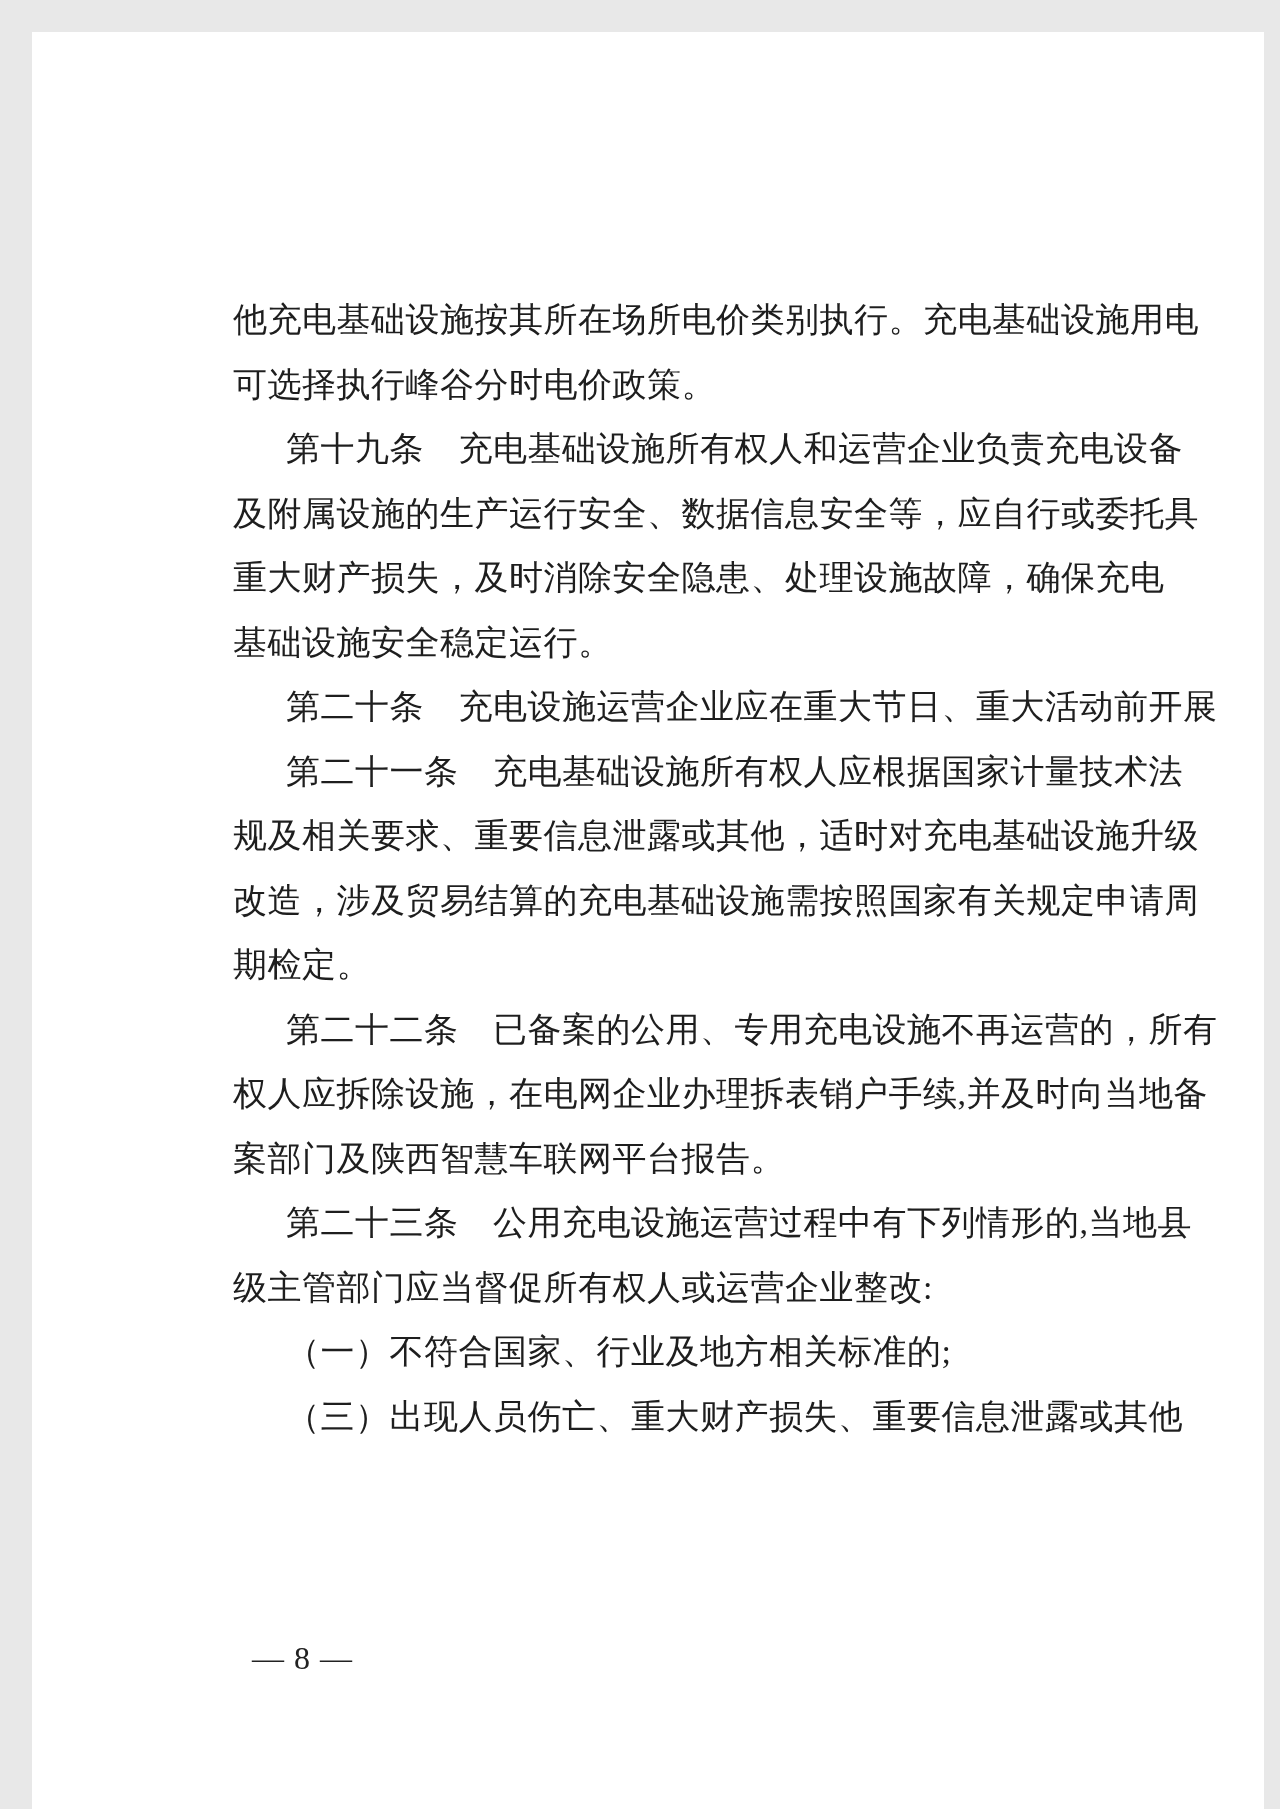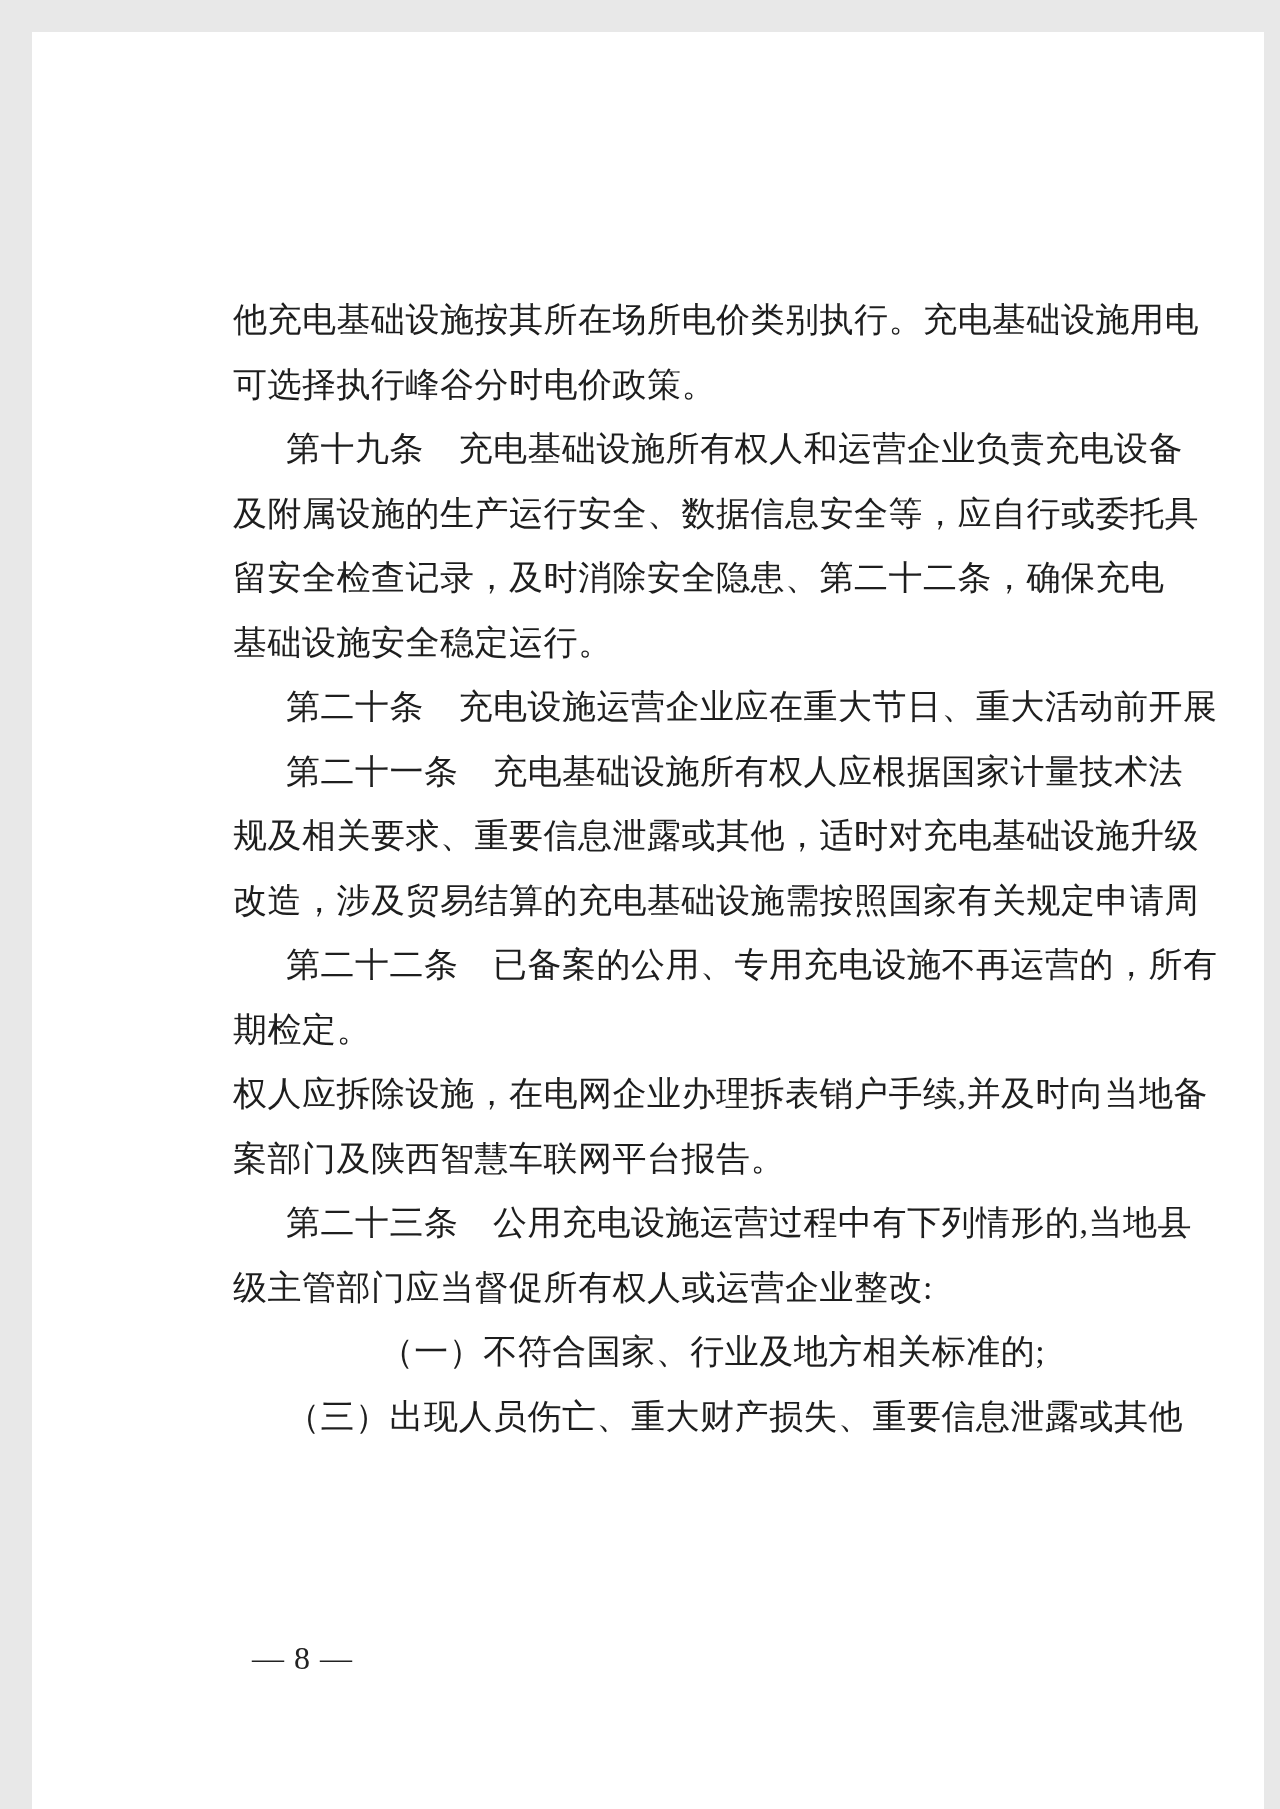--- a/index.html
+++ b/index.html
@@ -22,21 +22,20 @@
   .text-line {
     height: 64.5px;
     line-height: 64.5px;
     font-size: 34px;
     letter-spacing: 0.5px;
     white-space: nowrap;
     font-weight: 400;
   }
   .text-line.indent {
     padding-left: 69px;
-    text-align: center;
   }
   .page-footer {
     position: absolute;
     left: 204px;
     top: 1578px;
     height: 64.5px;
     line-height: 64.5px;
     font-size: 32px;
     letter-spacing: 1px;
     color: #222222;
@@ -44,28 +43,28 @@
 </style>
 </head>
 <body>
 
 <div class="page">
   <div class="doc-body">
       <div class="text-line">他充电基础设施按其所在场所电价类别执行。充电基础设施用电</div>
       <div class="text-line">可选择执行峰谷分时电价政策。</div>
       <div class="text-line indent">第十九条　充电基础设施所有权人和运营企业负责充电设备</div>
       <div class="text-line">及附属设施的生产运行安全、数据信息安全等，应自行或委托具</div>
-      <div class="text-line">留安全检查记录，及时消除安全隐患、第二十二条，确保充电</div>
+      <div class="text-line">重大财产损失，及时消除安全隐患、处理设施故障，确保充电</div>
       <div class="text-line">基础设施安全稳定运行。</div>
       <div class="text-line indent">第二十条　充电设施运营企业应在重大节日、重大活动前开展</div>
       <div class="text-line indent">第二十一条　充电基础设施所有权人应根据国家计量技术法</div>
       <div class="text-line">规及相关要求、重要信息泄露或其他，适时对充电基础设施升级</div>
       <div class="text-line">改造，涉及贸易结算的充电基础设施需按照国家有关规定申请周</div>
+      <div class="text-line">期检定。</div>
       <div class="text-line indent">第二十二条　已备案的公用、专用充电设施不再运营的，所有</div>
-      <div class="text-line">期检定。</div>
       <div class="text-line">权人应拆除设施，在电网企业办理拆表销户手续,并及时向当地备</div>
       <div class="text-line">案部门及陕西智慧车联网平台报告。</div>
       <div class="text-line indent">第二十三条　公用充电设施运营过程中有下列情形的,当地县</div>
       <div class="text-line">级主管部门应当督促所有权人或运营企业整改:</div>
       <div class="text-line indent">（一）不符合国家、行业及地方相关标准的;</div>
       <div class="text-line indent">（三）出现人员伤亡、重大财产损失、重要信息泄露或其他</div>
     </div>
   <div class="page-footer">— 8 —</div>
 </div>
 

